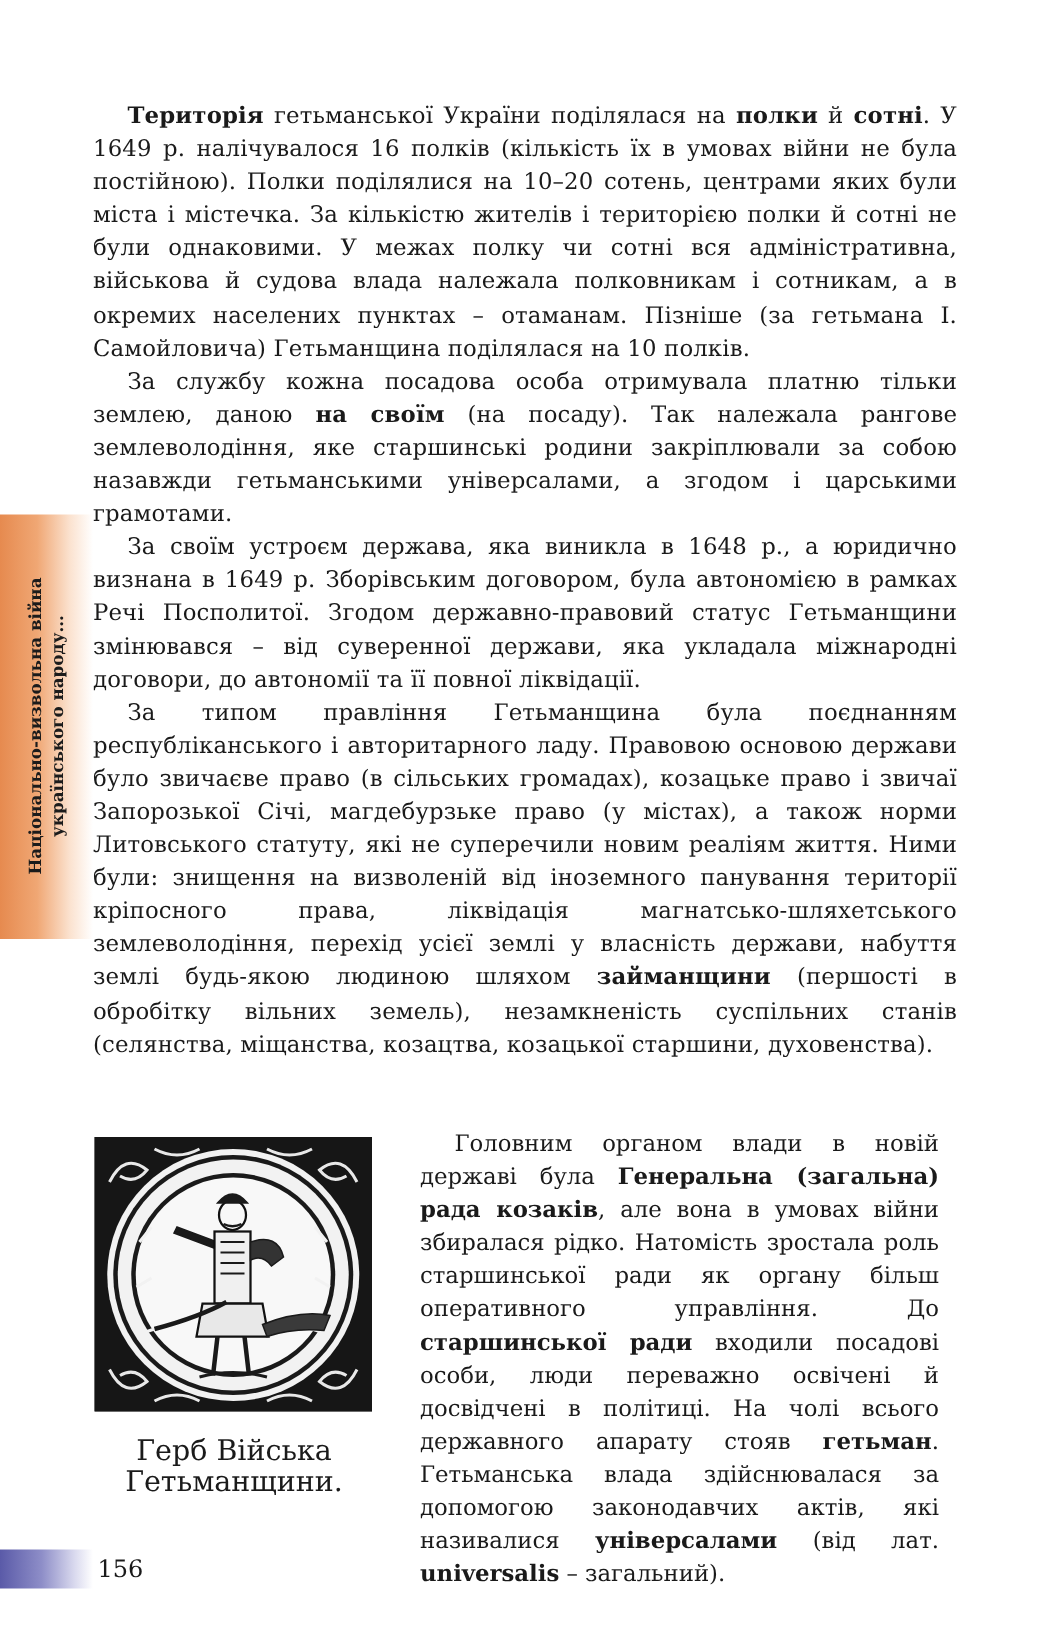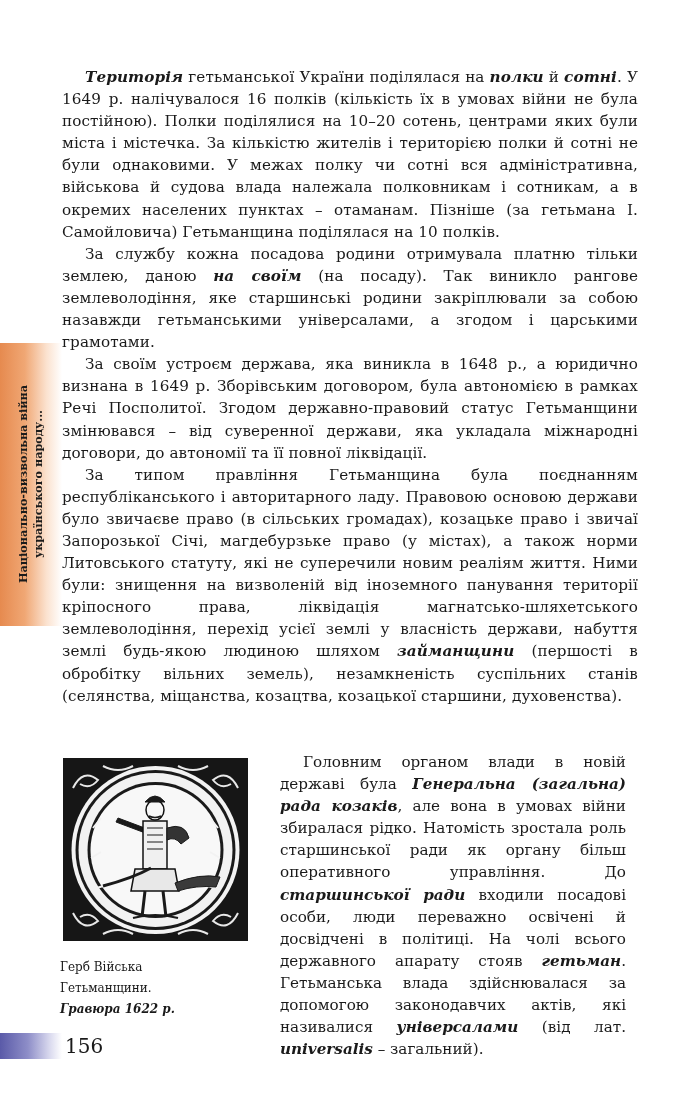--- a/index.html
+++ b/index.html
@@ -3,58 +3,58 @@
 <meta charset="utf-8">
 <style>
   html, body { margin: 0; padding: 0; background: #ffffff; }
   body { width: 700px; height: 1100px; position: relative; overflow: hidden;
          font-family: "DejaVu Serif", "Liberation Serif", serif; color: #1a1a1a; }
   .page { position: absolute; left: 0; top: 0; width: 700px; height: 1100px; }
   .text-col { position: absolute; left: 62px; top: 66px; width: 576px;
               font-size: 15.2px; line-height: 22.1px; text-align: justify;
               letter-spacing: 0.1px; }
   .text-col p { margin: 0; text-indent: 23px; }
-  .term { font-style: italic; font-weight: bold; }
+  .term { font-weight: bold; }
   .side-tab { position: absolute; left: 0; top: 343px; width: 62px; height: 283px;
               background: linear-gradient(to right, #e68a4f 0%, #f0a774 40%, #fbe2cf 75%, #ffffff 100%); }
   .side-tab-text { position: absolute; left: 31px; top: 141px; width: 283px;
                    transform: translate(-50%, -50%) rotate(-90deg);
                    font-family: "DejaVu Serif", serif; font-weight: bold; font-size: 11.2px;
                    line-height: 15px; text-align: center; color: #1b1b1b; white-space: nowrap; }
   .figure { position: absolute; left: 63px; top: 758px; width: 185px; height: 183px; }
   .engraving { width: 185px; height: 183px; background: #151515; position: relative; }
   .engraving svg { position: absolute; left: 0; top: 0; }
-  .caption { position: absolute; left: 60px; top: 957px; width: 192px; 
-             font-size: 12px; line-height: 21px; }
+  .caption { position: absolute; left: 60px; top: 957px; width: 192px; text-align: center;
+             font-size: 19px; line-height: 21px; }
   .caption .year { font-style: italic; font-weight: bold; }
   .right-col { position: absolute; left: 268px; top: 739px; width: 370px;
                font-size: 15.2px; line-height: 22.1px; text-align: justify; }
   .right-col p { margin: 12px; text-indent: 23px; }
   .page-bar { position: absolute; left: 0; top: 1033px; width: 62px; height: 26px;
               background: linear-gradient(to right, #5a5aa8 0%, #8e8ec8 45%, #d9d9ee 80%, #ffffff 100%); }
-  .page-number { position: absolute; left: 65px; top: 1033px; font-size: 20px; line-height: 26px; }
+  .page-number { position: absolute; left: 65px; top: 1033px; font-size: 16px; line-height: 26px; }
 </style>
 </head>
 <body>
 
 <div class="page">
 
   <div class="side-tab">
     <div class="side-tab-text">
       <div>Національно-визвольна війна</div>
       <div>українського народу...</div>
     </div>
   </div>
 
   <div class="text-col">
     <p>
       <span class="term">Територія</span><span> гетьманської України поділялася на </span><span class="term">полки</span><span> й </span><span class="term">сотні</span><span>. У 1649 р. налічувалося 16 полків (кількість їх в умовах війни не була постійною). Полки поділялися на 10–20 сотень, центрами яких були міста і містечка. За кількістю жителів і територією полки й сотні не були однаковими. У межах полку чи сотні вся адміністративна, військова й судова влада належала полковникам і сотникам, а в окремих населених пунктах – отаманам. Пізніше (за гетьмана І. Самойловича) Гетьманщина поділялася на 10 полків.</span>
     </p>
     <p>
-      <span>За службу кожна посадова родини отримувала платню тільки землею, даною </span><span class="term">на своїм</span><span> (на посаду). Так виникло рангове землеволодіння, яке старшинські родини закріплювали за собою назавжди гетьманськими універсалами, а згодом і царськими грамотами.</span>
+      <span>За службу кожна посадова особа отримувала платню тільки землею, даною </span><span class="term">на своїм</span><span> (на посаду). Так належала рангове землеволодіння, яке старшинські родини закріплювали за собою назавжди гетьманськими універсалами, а згодом і царськими грамотами.</span>
     </p>
     <p>
       <span>За своїм устроєм держава, яка виникла в 1648 р., а юридично визнана в 1649 р. Зборівським договором, була автономією в рамках Речі Посполитої. Згодом державно-правовий статус Гетьманщини змінювався – від суверенної держави, яка укладала міжнародні договори, до автономії та її повної ліквідації.</span>
     </p>
     <p>
       <span>За типом правління Гетьманщина була поєднанням республіканського і авторитарного ладу. Правовою основою держави було звичаєве право (в сільських громадах), козацьке право і звичаї Запорозької Січі, магдебурзьке право (у містах), а також норми Литовського статуту, які не суперечили новим реаліям життя. Ними були: знищення на визволеній від іноземного панування території кріпосного права, ліквідація магнатсько-шляхетського землеволодіння, перехід усієї землі у власність держави, набуття землі будь-якою людиною шляхом </span><span class="term">займанщини</span><span> (першості в обробітку вільних земель), незамкненість суспільних станів (селянства, міщанства, козацтва, козацької старшини, духовенства).</span>
     </p>
   </div>
 
   <div class="figure">
@@ -93,21 +93,20 @@
           <path d="M112 125 q25 -10 45 -6 l-4 10 q-20 -2 -38 4 z" fill="#3a3a3a"></path>
           <path d="M70 160 q22 -6 45 0" stroke-width="2" fill="none"></path>
         </g>
       </svg>
     </div>
   </div>
 
   <div class="caption">
     <div>Герб Війська</div>
     <div>Гетьманщини.</div>
-    <div class="year">Гравюра 1622 р.</div>
   </div>
 
   <div class="right-col">
     <p>
       <span>Головним органом влади в новій державі була </span><span class="term">Генеральна (загальна) рада козаків</span><span>, але вона в умовах війни збиралася рідко. Натомість зростала роль старшинської ради як органу більш оперативного управління. До </span><span class="term">старшинської ради</span><span> входили посадові особи, люди переважно освічені й досвідчені в політиці. На чолі всього державного апарату стояв </span><span class="term">гетьман</span><span>. Гетьманська влада здійснювалася за допомогою законодавчих актів, які називалися </span><span class="term">універсалами</span><span> (від лат. </span><span class="term">universalis</span><span> – загальний).</span>
     </p>
   </div>
 
   <div class="page-bar"></div>
   <div class="page-number">156</div>

